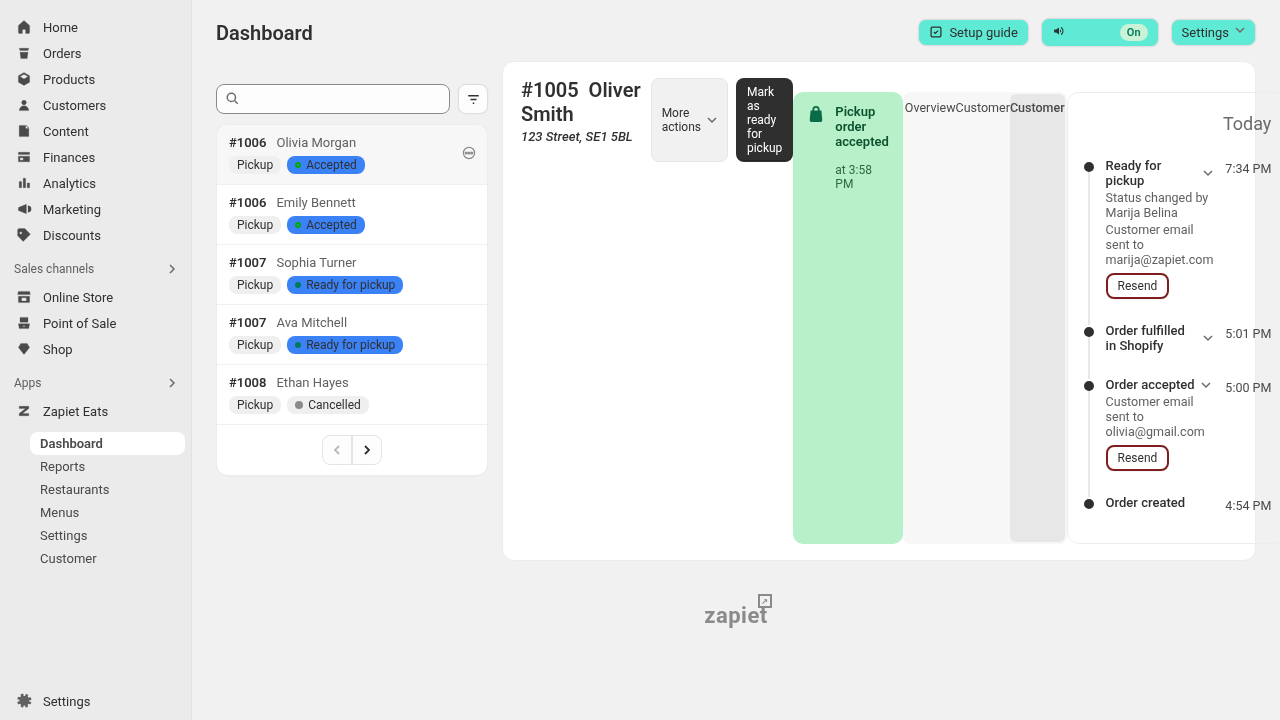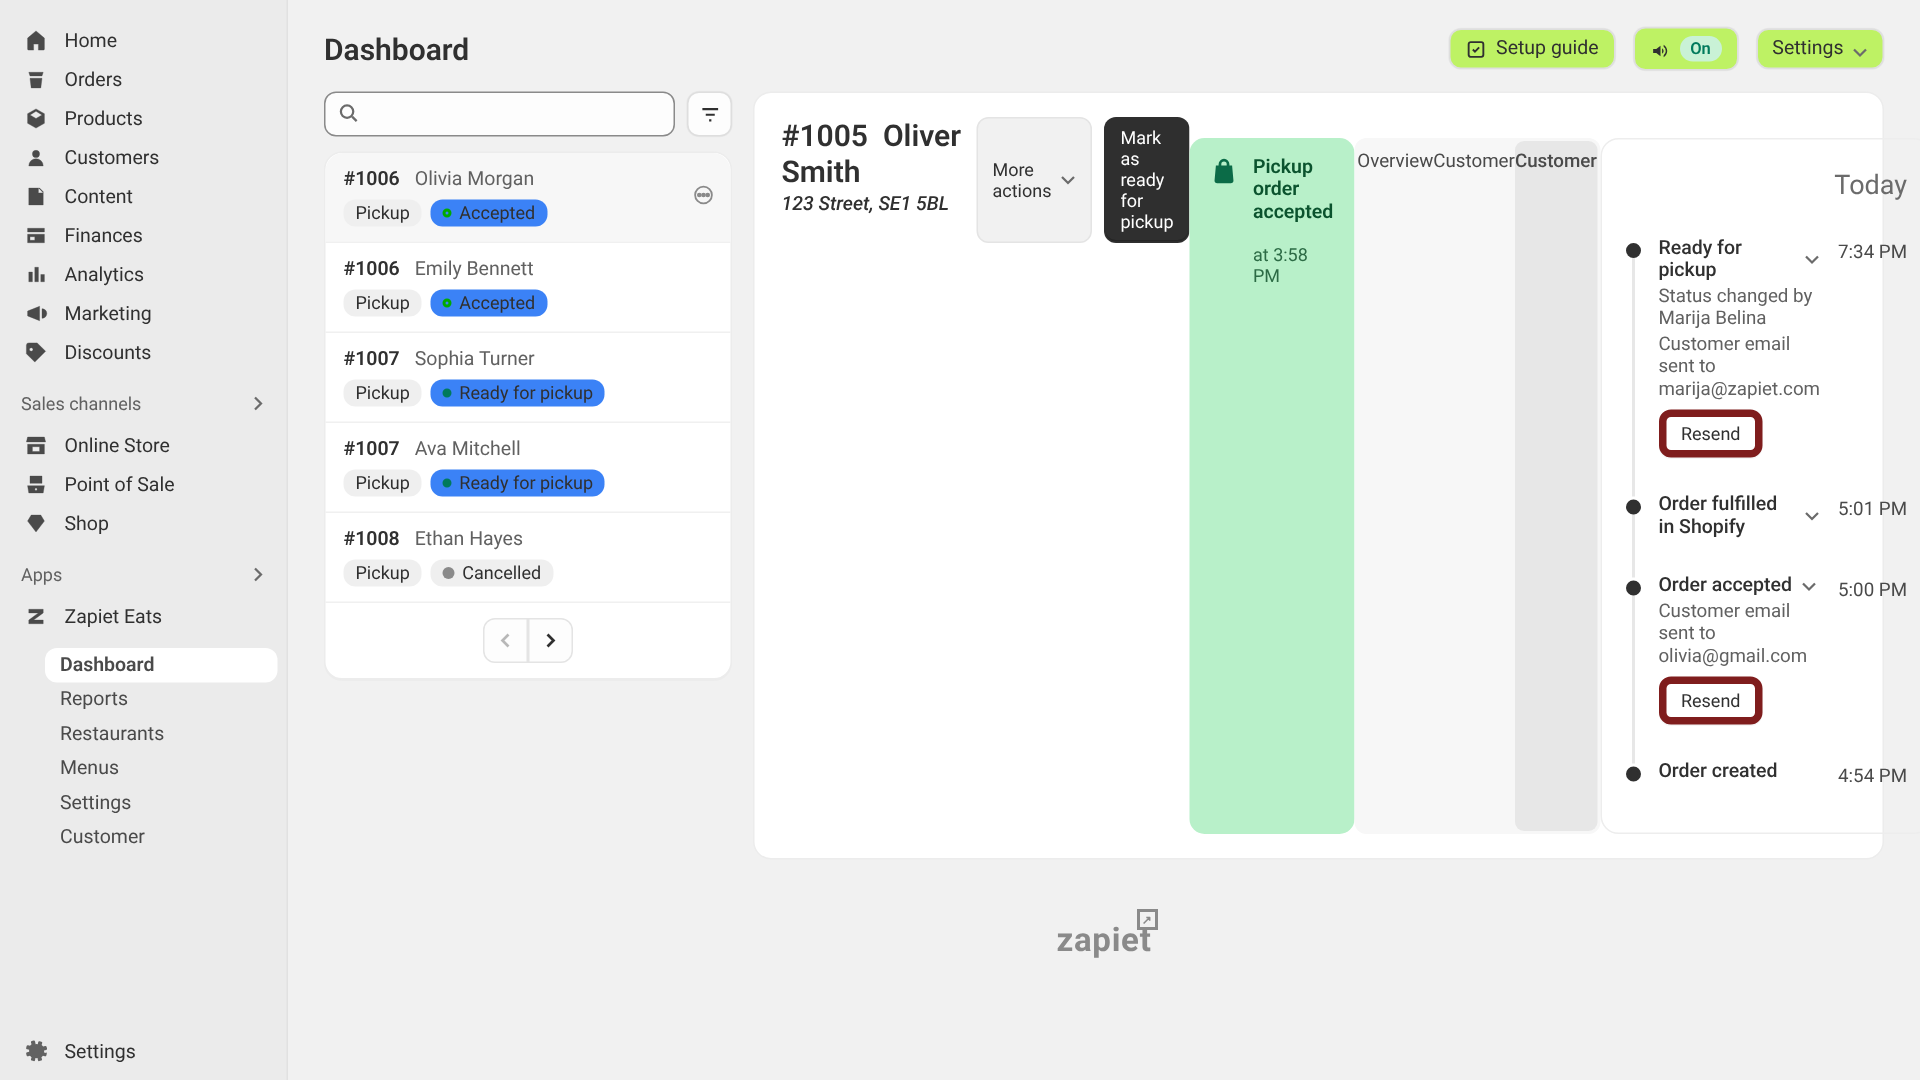--- a/index.html
+++ b/index.html
@@ -14,25 +14,25 @@
   .nav-section{font-size:12px;color:#616161;padding:10px 14px 4px 14px;display:flex;justify-content:space-between;align-items:center;}
   .nav-sub{padding-left:30px;}
   .nav-sub .nav-item{padding:4px 10px;font-size:13px;color:#4a4a4a;}
   .nav-sub .nav-item.active{background:#fff;}
   .spacer{flex:1;}
   .sidebar-footer{padding:6px;border-top:1px solid transparent;}
   
   .main{flex:1;display:flex;flex-direction:column;min-width:0;}
   .topbar{display:flex;align-items:center;padding:18px 24px 0 24px;gap:12px;}
   .page-title{font-size:20px;font-weight:600;flex:1;}
-  .top-chip{display:flex;align-items:flex-end;gap:6px;background:#bef264;border:1px solid #dedede;padding:5px 10px;border-radius:8px;box-shadow:0 0 0 0.5px rgba(0,0,0,0.04);cursor:pointer;}
-  .toggle-pill{display:inline-block;font-size:11px;font-weight:600;color:var(--green-deep);background:#c9f2d6;border-radius:999px;padding:2px 7px;}
+  .top-chip{display:flex;align-items:flex-start;gap:6px;background:#5eead4;border:1px solid #dedede;padding:5px 10px;border-radius:8px;box-shadow:0 0 0 0.5px rgba(0,0,0,0.04);cursor:pointer;}
+  .toggle-pill{display:inline-block;font-size:11px;font-weight:600;color:var(--green-deep);background:#c9f2d6;border-radius:999px;padding:2px 7px;margin-left:48px;}
   .content{display:flex;gap:14px;padding:14px 24px 18px 24px;min-height:0;}
   
-  .orders-col{width:272px;display:flex;flex-direction:column;}
+  .orders-col{width:272px;display:flex;flex-direction:column;margin-top:23px;}
   .searchbar{display:flex;gap:8px;}
   .search-input{flex:1;position:relative;}
   .search-input input{width:100%;height:30px;border:1px solid #8a8a8a;border-radius:8px;padding:0 10px 0 30px;background:#fdfdfd;font-size:13px;}
   .search-input .sico{position:absolute;left:9px;top:7px;color:#6b6b6b;}
   .filter-btn{width:30px;height:30px;border:1px solid #dedede;background:#fdfdfd;border-radius:8px;display:flex;align-items:center;justify-content:center;cursor:pointer;box-shadow:0 0 0 0.5px rgba(0,0,0,0.03);}
   .orders-list{margin-top:10px;background:#fff;border:1px solid #ececec;border-radius:12px;box-shadow:0 1px 0 rgba(0,0,0,0.02);}
   .order-card{padding:10px 12px;border-bottom:1px solid #f0f0f0;cursor:pointer;position:relative;}
   .order-card:first-child{border-top-left-radius:12px;border-top-right-radius:12px;background:#f7f7f7;}
   .order-card:last-of-type{border-bottom:none;}
   .order-head{display:flex;align-items:center;gap:10px;}
@@ -69,21 +69,21 @@
   .timeline-box{margin-top:14px;border:1px solid #ededed;border-radius:12px;padding:14px 16px;color:#303030;}
   .section-label{color:#6b6b6b;font-size:18px;margin:6px 0 16px 0;text-align:right;}
   .tl-row{display:flex;align-items:flex-start;gap:12px;padding:8px 0 16px 0;position:relative;}
   .tl-dot{width:10px;height:10px;border:2px solid #303030;border-radius:50%;background:#fff;margin-top:4px;flex-shrink:0;position:relative;z-index:1;}
   .tl-row.completed .tl-dot{background:#303030;}
   .tl-line{position:absolute;left:4px;top:18px;bottom:-10px;width:2px;background:#e7e7e7;}
   .tl-body{flex:1;min-width:0;}
   .tl-title{font-size:13px;font-weight:500;display:inline-flex;align-items:center;gap:6px;}
   .tl-meta{font-size:12.5px;color:#616161;margin-top:2px;}
   .tl-time{font-size:12.5px;color:#4a4a4a;white-space:nowrap;margin-top:3px;}
-  .mini-btn{display:inline-block;margin-top:6px;background:#fff;border:5px solid #7f1d1d;box-shadow:0 1px 0 rgba(0,0,0,0.04);border-radius:8px;padding:4px 10px;font-size:12px;cursor:pointer;}
+  .mini-btn{display:inline-block;margin-top:6px;background:#fff;border:2px solid #7f1d1d;box-shadow:0 1px 0 rgba(0,0,0,0.04);border-radius:8px;padding:4px 10px;font-size:12px;cursor:pointer;}
   .footer-logo{margin:24px auto 8px;display:flex;justify-content:center;}
   .footer-logo span{font-size:22px;font-weight:700;color:#8a8a8a;letter-spacing:0.5px;position:relative;}
   .footer-logo .mark{position:absolute;top:-9px;right:-4px;width:14px;height:14px;border:2px solid #8a8a8a;display:flex;align-items:center;justify-content:center;font-size:8px;color:#8a8a8a;}
   svg{display:block;}
   .chev{color:#6b6b6b;}
 </style>
 </head>
 <body>
 
 <aside class="sidebar">

